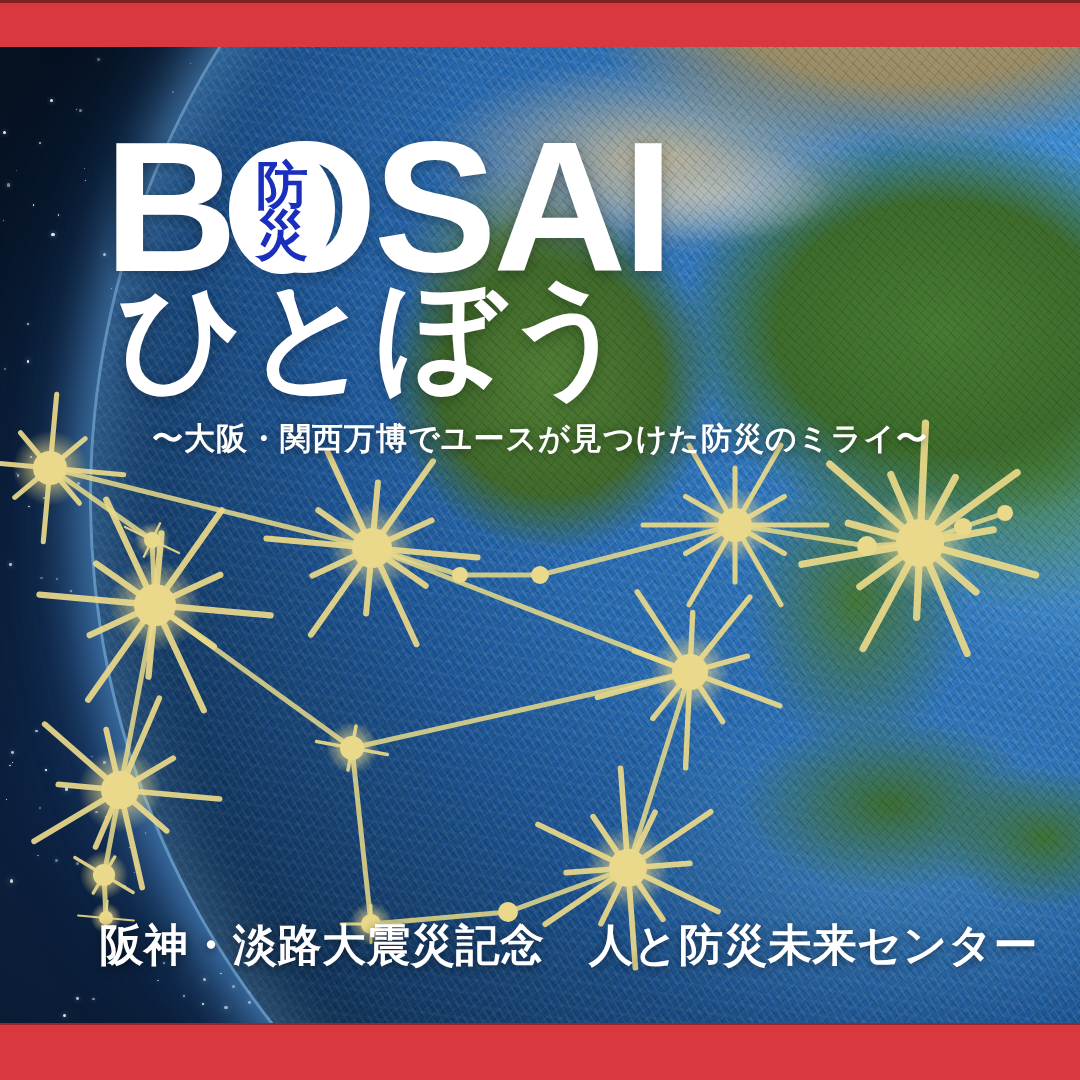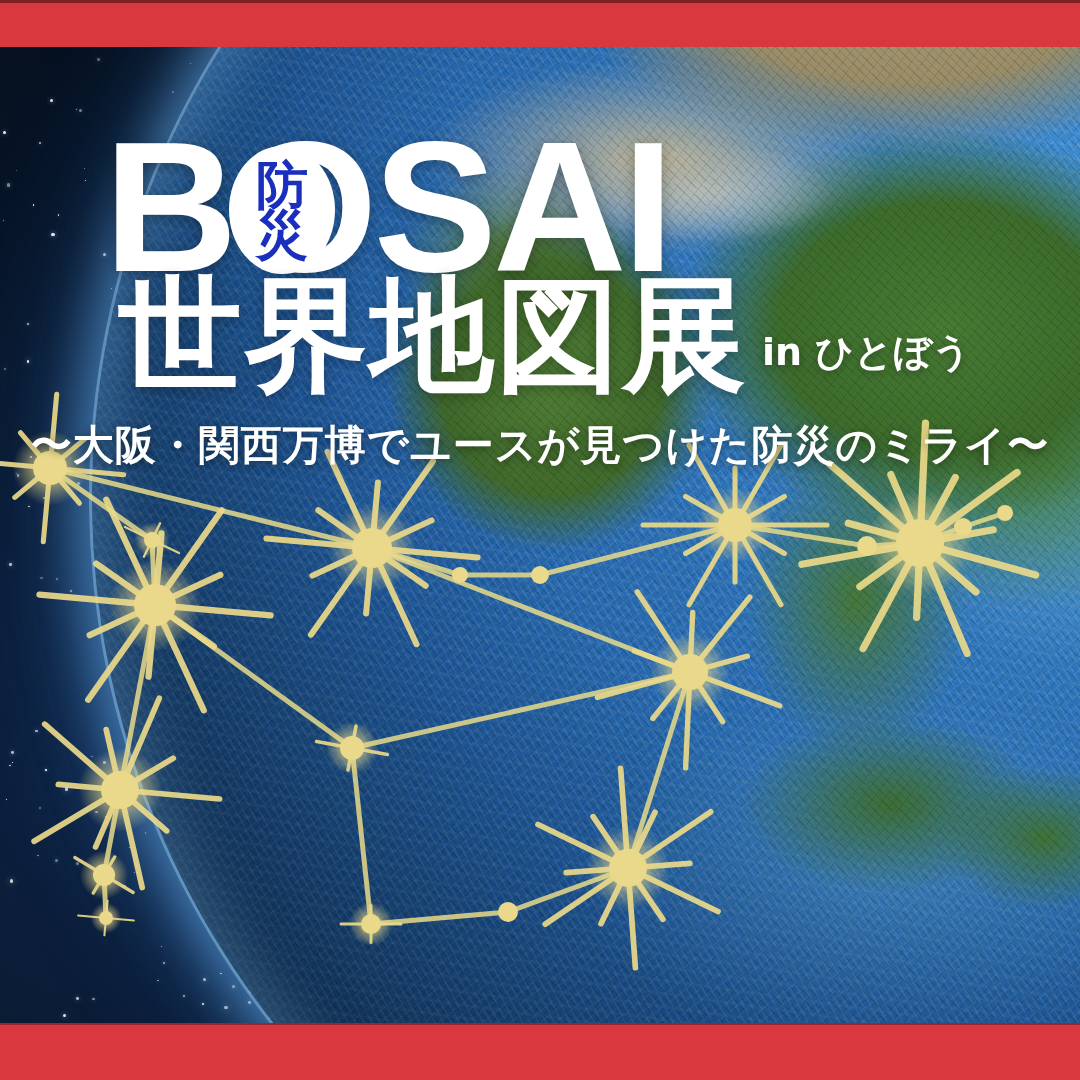--- a/index.html
+++ b/index.html
@@ -181,21 +181,21 @@
     white-space:nowrap;
     font-family:"DejaVu Sans","Liberation Sans",sans-serif;
     text-shadow:0 2px 9px rgba(0,0,0,.35);
   }
 
   .subtitle{
     position:absolute;left:50%;transform:translateX(-50%);
     top:418px;
     white-space:nowrap;
     color:#fff;font-weight:700;
-    font-size:41px;letter-spacing:1px;
+    font-size:31px;letter-spacing:1px;
     font-family:"DejaVu Sans","Liberation Sans",sans-serif;
     text-shadow:0 2px 10px rgba(0,0,0,.45);
     text-align:right;
   }
 
   .footer-block{
     position:absolute;right:42px;bottom:105px;
     text-align:right;
   }
   .date-line{
@@ -578,27 +578,27 @@
 
     <div class="bosai-row">
       <div class="bosai">BOSAI</div>
       <div class="bosai-badge">
         <span>防</span>
         <span>災</span>
       </div>
     </div>
 
     <div class="sekai-row">
-      <div class="sekai">世界地図展</div>
-      <div class="in-hitobou">in ひとぼう</div>
+      <div class="sekai">ひとぼう</div>
     </div>
 
     <div class="subtitle">〜大阪・関西万博でユースが見つけた防災のミライ〜</div>
 
     <div class="footer-block">
+      <div class="venue-line">阪神・淡路大震災記念　人と防災未来センター</div>
     </div>
   </div>
 
   <div class="band band-top">
     <div class="band-inner" id="band-top-inner" style="background: rgb(217, 56, 63);"></div>
   </div>
   <div class="band band-bottom">
     <div class="band-inner" id="band-bottom-inner" style="background: rgb(217, 56, 63);"></div>
   </div>
 

